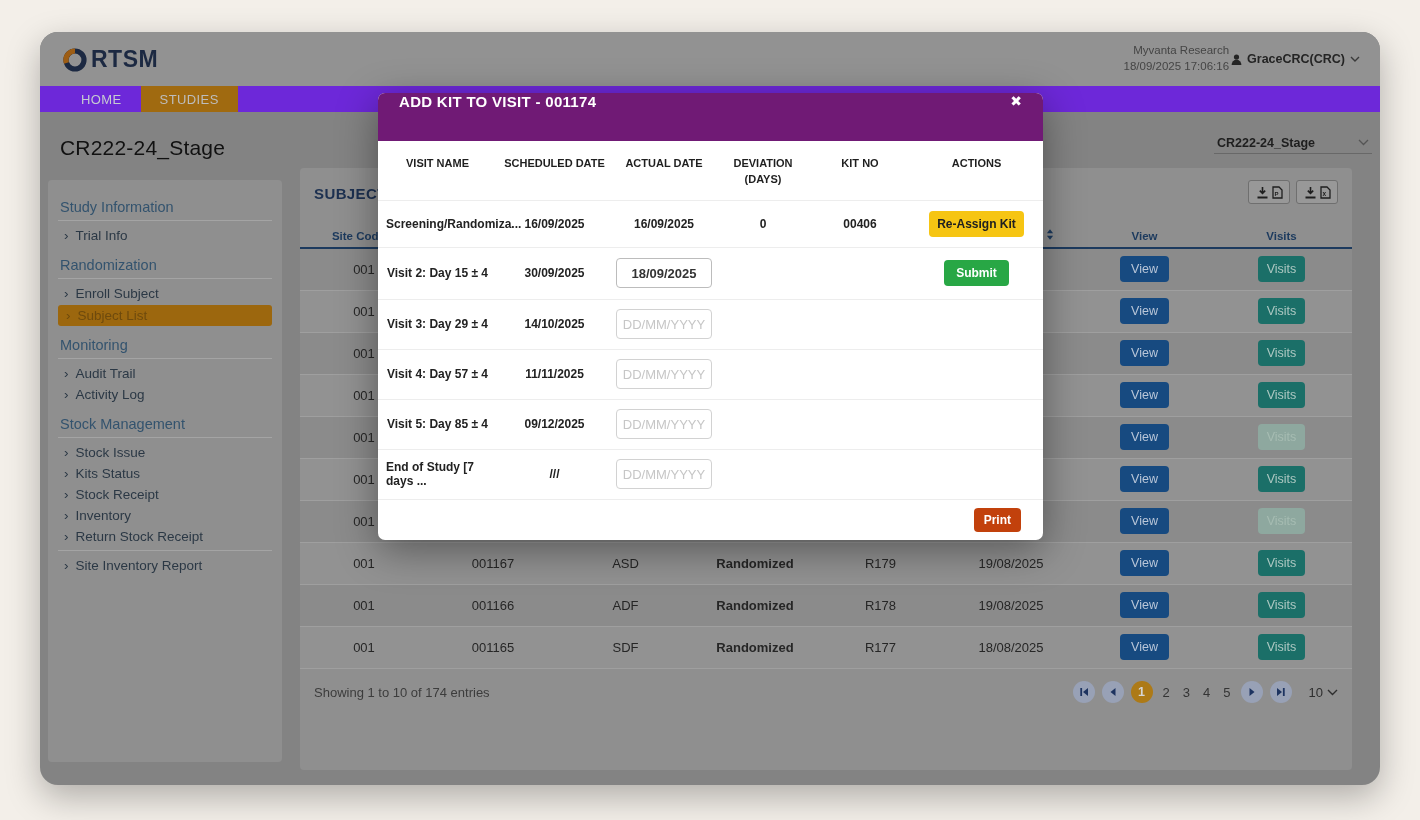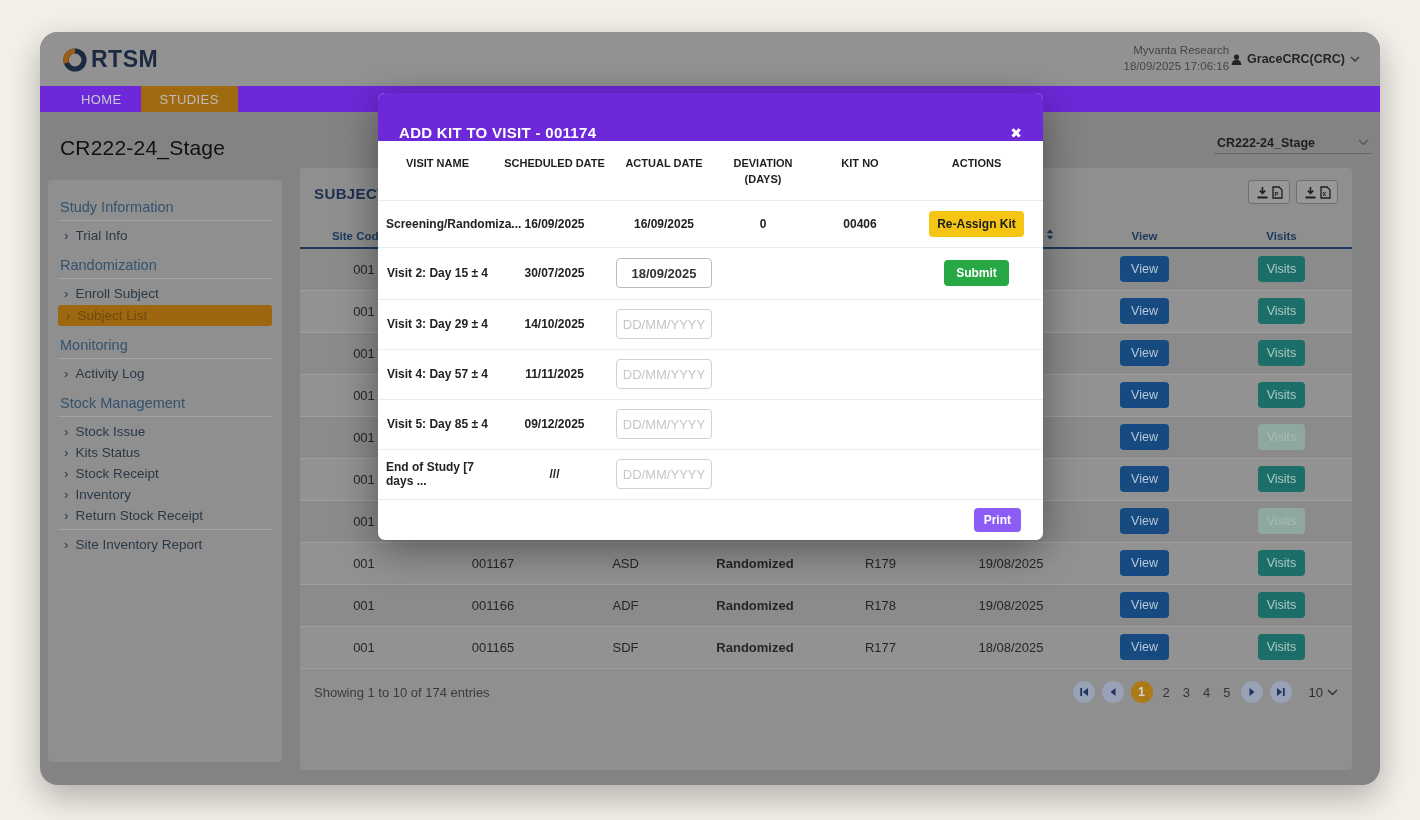--- a/index.html
+++ b/index.html
@@ -62,38 +62,38 @@
   .pager { display:flex; align-items:center; gap:7px; }
   .pcirc { width:22px; height:22px; border-radius:50%; background:#98a1b6; display:flex; align-items:center;
            justify-content:center; cursor:pointer; }
   .pcirc.current { background:#ad7a17; color:#d6d6d6; font-size:12.5px; font-weight:700; }
   .pnum { font-size:13px; color:#343434; padding:0 3px; cursor:pointer; }
   .psize { display:flex; align-items:center; gap:4px; font-size:13px; color:#2e2e2e; margin-left:10px; cursor:pointer; }
 
   
   .modal { position:absolute; left:338px; top:61px; width:665px; height:447px; background:#ffffff;
            border-radius:7px; box-shadow:0 10px 40px rgba(0,0,0,.4); z-index:10; }
-  .modal-head { height:48px; background:#6d28d9; border-radius:7px 7px 0 0; display:flex; align-items:flex-end; padding:0 21px; }
+  .modal-head { height:48px; background:#701a75; border-radius:7px 7px 0 0; display:flex; align-items:flex-start; padding:0 21px; }
   .modal-title { font-size:15px; font-weight:700; color:#fff; letter-spacing:.3px; }
   .modal-close { margin-left:auto; color:#fff; font-size:14px; font-weight:700; cursor:pointer; }
   table.mtable { width:665px; border-collapse:collapse; table-layout:fixed; }
   table.mtable th { padding:15px 2px 12px; font-size:11px; font-weight:700; color:#1f1f1f; line-height:1.45;
                     text-align:center; vertical-align:top; border-bottom:1px solid #ededed; }
   table.mtable td { font-size:12px; font-weight:700; color:#222; text-align:center; border-bottom:1px solid #ededed; }
   td.vname-left { text-align:left !important; padding-left:8px; font-weight:600; }
   td.vname { font-weight:600; }
   .mrow1 td { height:47px; } .mrow2 td { height:52px;margin-left:34px; } .mrowN td { height:50px; }
   .date-input { width:96px; height:30px; border:1.5px solid #d2d2d2; border-radius:4px; text-align:center;
                 font-size:13px; font-weight:600; color:#333; font-family:inherit; outline:none; }
   .date-input.filled { border-color:#bcbcbc; }
   .date-input::placeholder { color:#c6c6c6; font-weight:400; }
   .btn-yellow { background:#f6c513; color:#202020; border:none; border-radius:4px; padding:6px 8px; font-size:12px; font-weight:700; cursor:pointer; font-family:inherit; }
   .btn-green  { background:#28a745; color:#ffffff; border:none; border-radius:4px; padding:6px 12px; font-size:12px; font-weight:700; cursor:pointer; font-family:inherit; }
   .modal-foot { position:relative; height:42px; }
-  .btn-print { position:absolute; right:22px; top:8px; background:#8b5cf6; color:#fff; border:none; border-radius:4px;
+  .btn-print { position:absolute; right:22px; top:8px; background:#c2410c; color:#fff; border:none; border-radius:4px;
                padding:5px 10px; font-size:12px; font-weight:700; cursor:pointer; font-family:inherit; }
 </style>
 </head>
 <body>
 
 <div class="window">
 
   <div class="topbar">
     <div class="logo">
       <svg width="30" height="30" viewBox="0 0 30 30">
@@ -139,20 +139,21 @@
     <hr class="side-hr">
     <div class="side-item"><span class="caret">›</span><span>Trial Info</span></div>
 
     <div class="side-title">Randomization</div>
     <hr class="side-hr">
     <div class="side-item"><span class="caret">›</span><span>Enroll Subject</span></div>
     <div class="side-item active"><span class="caret">›</span><span>Subject List</span></div>
 
     <div class="side-title">Monitoring</div>
     <hr class="side-hr">
+    <div class="side-item"><span class="caret">›</span><span>Audit Trail</span></div>
     <div class="side-item"><span class="caret">›</span><span>Activity Log</span></div>
 
     <div class="side-title">Stock Management</div>
     <hr class="side-hr">
     <div class="side-item"><span class="caret">›</span><span>Stock Issue</span></div>
     <div class="side-item"><span class="caret">›</span><span>Kits Status</span></div>
     <div class="side-item"><span class="caret">›</span><span>Stock Receipt</span></div>
     <div class="side-item"><span class="caret">›</span><span>Inventory</span></div>
     <div class="side-item"><span class="caret">›</span><span>Return Stock Receipt</span></div>
 
@@ -391,21 +392,21 @@
         <tr class="mrow1">
           <td class="vname-left">Screening/Randomiza...</td>
           <td>16/09/2025</td>
           <td>16/09/2025</td>
           <td>0</td>
           <td>00406</td>
           <td><button class="btn-yellow">Re-Assign Kit</button></td>
         </tr>
         <tr class="mrow2">
           <td class="vname">Visit 2: Day 15 ± 4</td>
-          <td>30/07/2025</td>
+          <td>30/09/2025</td>
           <td><input class="date-input filled" type="text" value="18/09/2025" style=""></td>
           <td></td>
           <td></td>
           <td><button class="btn-green">Submit</button></td>
         </tr>
         <tr class="mrowN">
           <td class="vname">Visit 3: Day 29 ± 4</td>
           <td>14/10/2025</td>
           <td><input class="date-input" type="text" placeholder="DD/MM/YYYY" style=""></td>
           <td></td>

